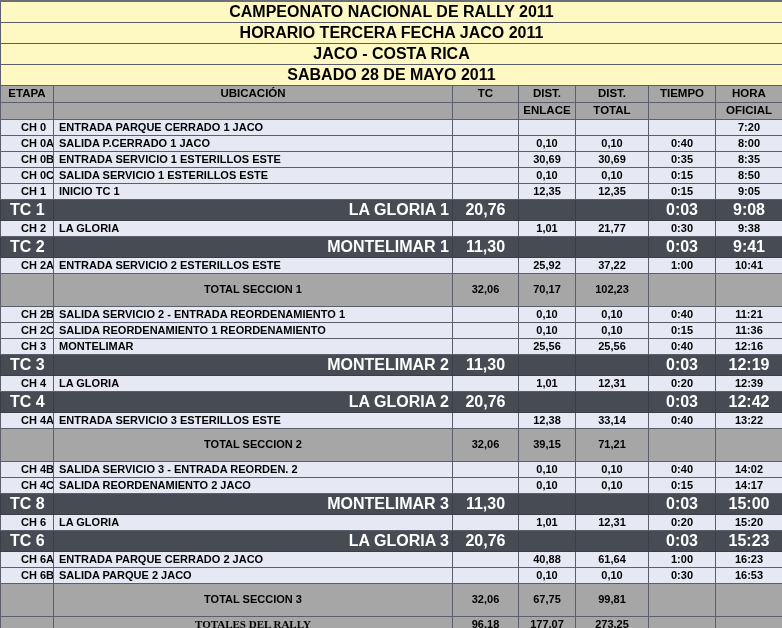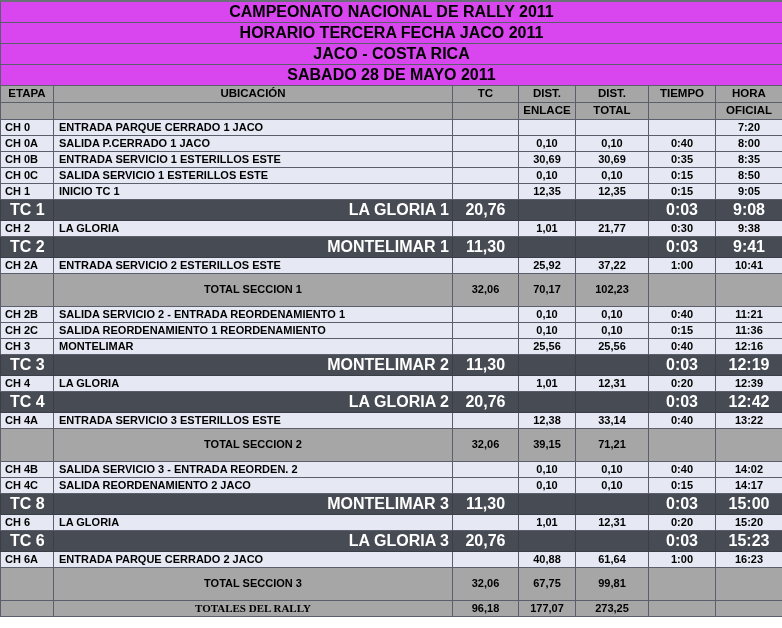--- a/index.html
+++ b/index.html
@@ -36,21 +36,21 @@
   col.c-etapa   { width: 53px; }
   col.c-ubic    { width: 399px; }
   col.c-tc      { width: 66px; }
   col.c-enlace  { width: 57px; }
   col.c-total   { width: 73px; }
   col.c-tiempo  { width: 67px; }
   col.c-hora    { width: 67px; }
 
   
   tr.title-row td {
-    background: #d946ef;
+    background: #fef9c3;
     text-align: center;
     font-size: 16px;
     font-weight: bold;
     height: 21px;
     letter-spacing: 0px;
     border-left: 1px solid #5a5f6b;
     border-right: 1px solid #5a5f6b;
     border-top: 1px solid #5a5f6b;
     border-bottom: 1px solid #5a5f6b;
   }
@@ -64,21 +64,21 @@
     font-weight: bold;
     height: 17px;
     margin-left: 6px;
   }
 
   
   tr.ch td {
     background: #e6e9f4;
     height: 16px;
   }
-  tr.ch td.etapa { text-align: left; padding-left: 4px; }
+  tr.ch td.etapa { text-align: left; padding-left: 20px; }
   tr.ch td.ubic  { text-align: left; padding-left: 5px; }
   tr.ch td.num   { text-align: center; }
 
   
   tr.tc td {
     background: #474b54;
     color: #ffffff;
     height: 21px;
     font-size: 16px;
     font-weight: bold;
@@ -365,20 +365,29 @@
         </tr>
         <tr class="ch">
           <td class="etapa">CH 6A</td>
           <td class="ubic">ENTRADA PARQUE CERRADO 2 JACO</td>
           <td class="num"></td>
           <td class="num">40,88</td>
           <td class="num">61,64</td>
           <td class="num">1:00</td>
           <td class="num">16:23</td>
         </tr>
+        <tr class="ch">
+          <td class="etapa">CH 6B</td>
+          <td class="ubic">SALIDA PARQUE 2 JACO</td>
+          <td class="num"></td>
+          <td class="num">0,10</td>
+          <td class="num">0,10</td>
+          <td class="num">0:30</td>
+          <td class="num">16:53</td>
+        </tr>
         <tr class="total">
           <td class="etapa"></td>
           <td class="ubic">TOTAL SECCION 3</td>
           <td class="num">32,06</td>
           <td class="num">67,75</td>
           <td class="num">99,81</td>
           <td class="num"></td>
           <td class="num"></td>
         </tr>
         <tr class="grand">

